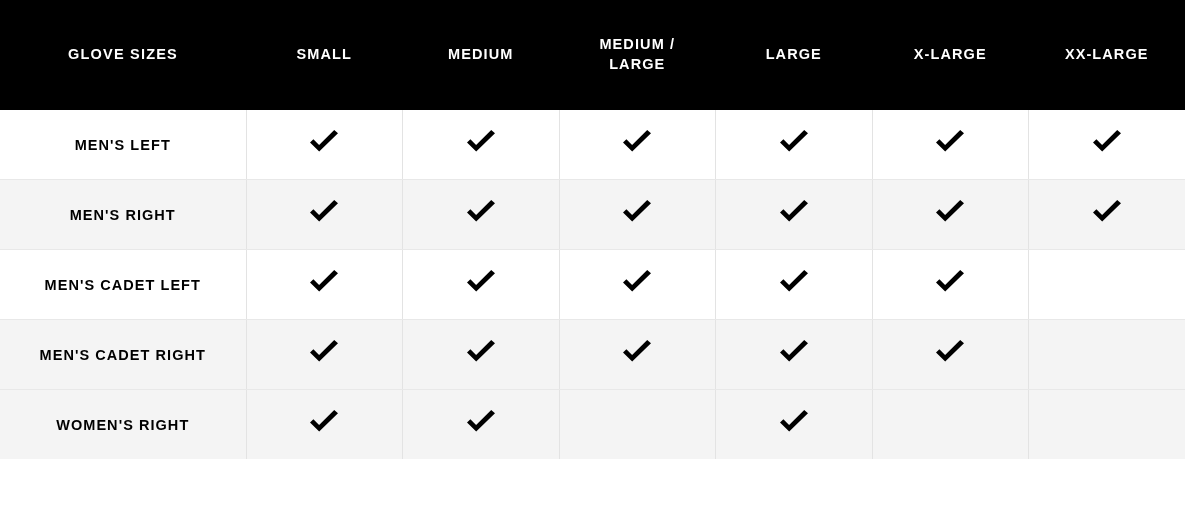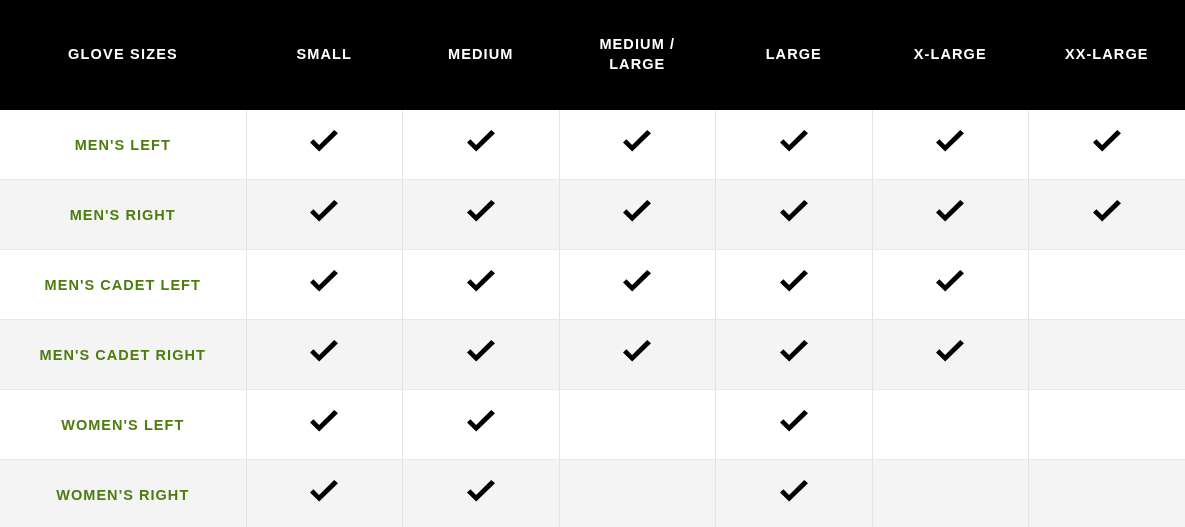--- a/index.html
+++ b/index.html
@@ -52,21 +52,21 @@
     padding: 0;
     height: 69px;
   }
   .size-chart tbody td:last-child { border-right: none; }
   .size-chart tbody tr:last-child td { border-bottom: none; }
 
   .size-chart tbody td.row-label {
     font-size: 14.5px;
     font-weight: 700;
     letter-spacing: 1.05px;
-    color: #4d7c0f;
+    color: #000000;
     text-transform: uppercase;
   }
 
   .check {
     display: inline-block;
     width: 34px;
     height: 26px;
     line-height: 0;
   }
   .check svg { display: block; }
@@ -174,41 +174,20 @@
         <td><span class="check"><svg width="34" height="26" viewBox="0 0 34 26" xmlns="http://www.w3.org/2000/svg">
               <path d="M3 12.4 L12.2 21.6 L31 3.2 L27.2 0 L12.1 14.9 L6.4 9.2 Z" fill="#000000"></path>
             </svg></span></td>
         <td><span class="check"><svg width="34" height="26" viewBox="0 0 34 26" xmlns="http://www.w3.org/2000/svg">
               <path d="M3 12.4 L12.2 21.6 L31 3.2 L27.2 0 L12.1 14.9 L6.4 9.2 Z" fill="#000000"></path>
             </svg></span></td>
         <td>
           <span class="cell-empty"></span>
         </td>
       </tr>
-      <tr class="odd">
-        <td class="row-label">WOMEN'S LEFT</td>
-        <td><span class="check"><svg width="34" height="26" viewBox="0 0 34 26" xmlns="http://www.w3.org/2000/svg">
-              <path d="M3 12.4 L12.2 21.6 L31 3.2 L27.2 0 L12.1 14.9 L6.4 9.2 Z" fill="#000000"></path>
-            </svg></span></td>
-        <td><span class="check"><svg width="34" height="26" viewBox="0 0 34 26" xmlns="http://www.w3.org/2000/svg">
-              <path d="M3 12.4 L12.2 21.6 L31 3.2 L27.2 0 L12.1 14.9 L6.4 9.2 Z" fill="#000000"></path>
-            </svg></span></td>
-        <td>
-          <span class="cell-empty"></span>
-        </td>
-        <td><span class="check"><svg width="34" height="26" viewBox="0 0 34 26" xmlns="http://www.w3.org/2000/svg">
-              <path d="M3 12.4 L12.2 21.6 L31 3.2 L27.2 0 L12.1 14.9 L6.4 9.2 Z" fill="#000000"></path>
-            </svg></span></td>
-        <td>
-          <span class="cell-empty"></span>
-        </td>
-        <td>
-          <span class="cell-empty"></span>
-        </td>
-      </tr>
       <tr class="even">
         <td class="row-label">WOMEN'S RIGHT</td>
         <td><span class="check"><svg width="34" height="26" viewBox="0 0 34 26" xmlns="http://www.w3.org/2000/svg">
               <path d="M3 12.4 L12.2 21.6 L31 3.2 L27.2 0 L12.1 14.9 L6.4 9.2 Z" fill="#000000"></path>
             </svg></span></td>
         <td><span class="check"><svg width="34" height="26" viewBox="0 0 34 26" xmlns="http://www.w3.org/2000/svg">
               <path d="M3 12.4 L12.2 21.6 L31 3.2 L27.2 0 L12.1 14.9 L6.4 9.2 Z" fill="#000000"></path>
             </svg></span></td>
         <td>
           <span class="cell-empty"></span>

